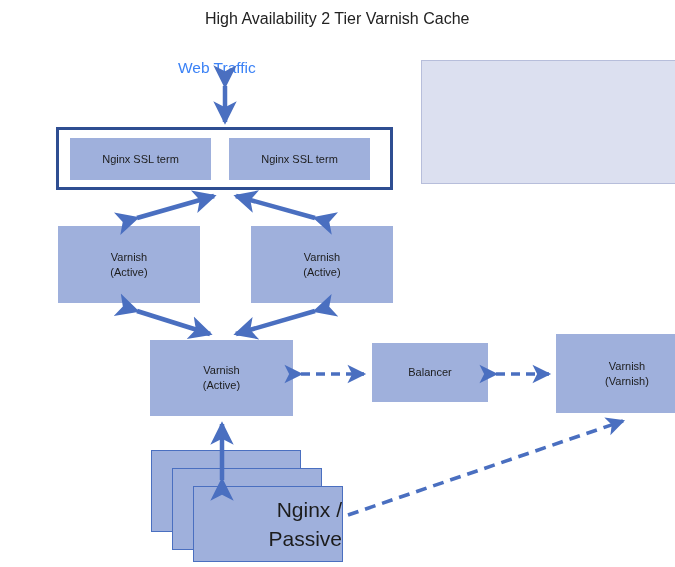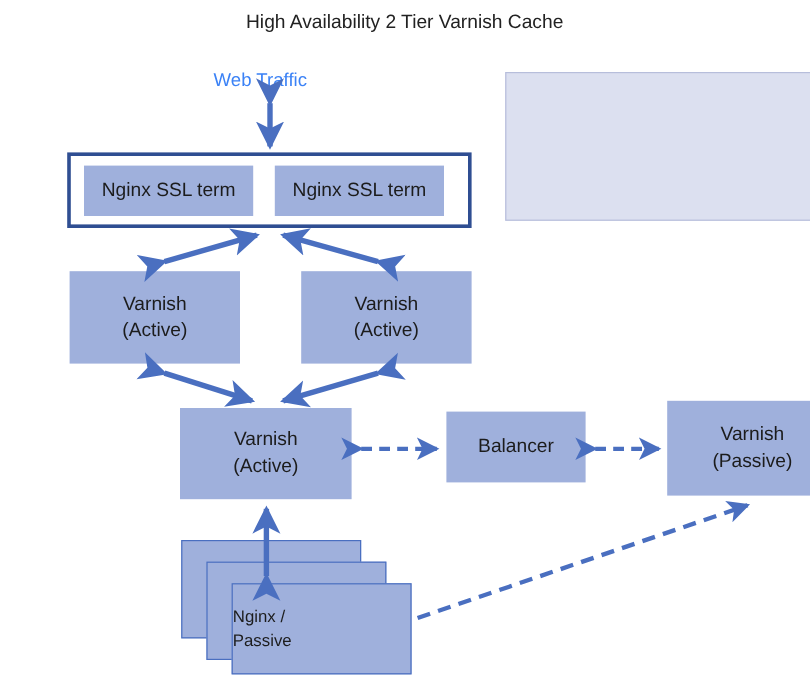--- a/index.html
+++ b/index.html
@@ -19,38 +19,38 @@
     overflow: hidden;
     margin-left: 38px;
   }
   .node {
     position: absolute;
     background: #9FB0DC;
     display: flex;
     align-items: center;
     justify-content: center;
     text-align: center;
-    font-size: 16px;
+    font-size: 11px;
     line-height: 1.35;
     color: #1c1c1c;
     box-sizing: border-box;
   }
   .node span { display: block; }
   .stack-box {
     position: absolute;
     background: #9FB0DC;
     border: 1px solid #4A6FC0;
     box-sizing: border-box;
   }
   .stack-front {
     display: flex;
-    align-items: flex-start;
+    align-items: flex-end;
     justify-content: center;
     text-align: center;
-    font-size: 14px;
+    font-size: 21px;
     line-height: 1.4;
     color: #1c1c1c;
   }
   .ssl-container {
     position: absolute;
     background: #ffffff;
     border: 3px solid #2F4E92;
     box-sizing: border-box;
   }
   .legend {
@@ -124,21 +124,21 @@
     <span>Varnish</span>
     <span>(Active)</span>
   </div>
 
   <div class="node" style="left:334px; top:343px; width:116px; height:59px;">
     <span>Balancer</span>
   </div>
 
   <div class="node" style="left:518px; top:334px; width:142px; height:79px; flex-direction:column;">
     <span>Varnish</span>
-    <span>(Passive)</span>
+    <span>(Varnish)</span>
   </div>
 
   <div class="stack-box" style="left:113px; top:450px; width:150px; height:82px;"></div>
   <div class="stack-box" style="left:134px; top:468px; width:150px; height:82px;"></div>
   <div class="stack-box stack-front" style="left:155px; top:486px; width:150px; height:76px; flex-direction:column;">
     <span>Nginx /</span>
     <span>Passive</span>
   </div>
 
   <svg class="arrows" viewBox="0 0 675 567">

